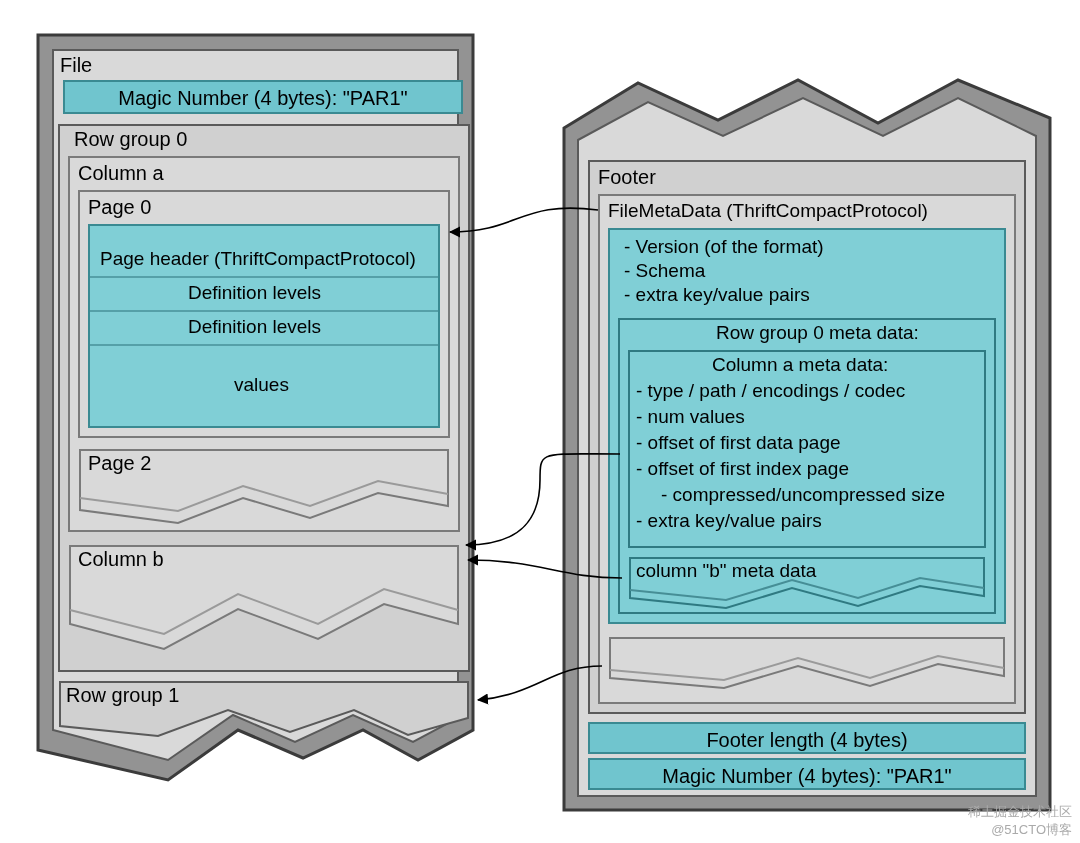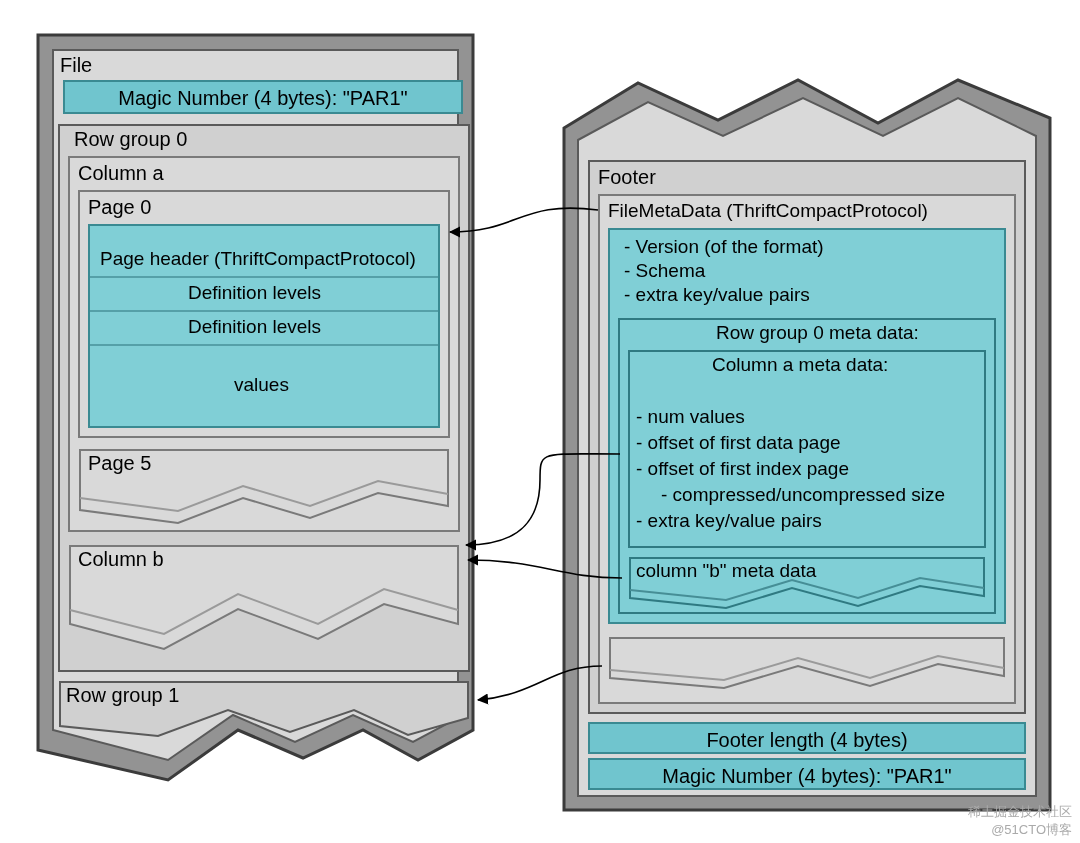--- a/index.html
+++ b/index.html
@@ -42,21 +42,21 @@
   <div class="label-sm" style="left:188px;top:282px;">Definition levels</div>
   <div class="inner-line" style="left:90px;top:310px;width:348px;"></div>
   <div class="label-sm" style="left:188px;top:316px;">Definition levels</div>
   <div class="inner-line" style="left:90px;top:344px;width:348px;"></div>
   <div class="label-sm" style="left:234px;top:374px;">values</div>
 
   <svg style="position:absolute;left:78px;top:448px" width="372" height="80">
     <polygon points="2,2 370,2 370,58 300,45 232,70 165,50 100,75 2,62" fill="#d9d9d9" stroke="#7a7a7a" stroke-width="2"></polygon>
     <polyline points="2,50 100,63 165,38 232,58 300,33 370,46" fill="none" stroke="#9a9a9a" stroke-width="2"></polyline>
   </svg>
-  <div class="label" style="left:88px;top:452px;">Page 5</div>
+  <div class="label" style="left:88px;top:452px;">Page 2</div>
 
   <svg style="position:absolute;left:68px;top:544px" width="392" height="120">
     <polygon points="2,2 390,2 390,80 316,60 250,95 170,65 96,105 2,80" fill="#d9d9d9" stroke="#7a7a7a" stroke-width="2"></polygon>
     <polyline points="2,66 96,90 170,50 250,80 316,45 390,66" fill="none" stroke="#9a9a9a" stroke-width="2"></polyline>
   </svg>
   <div class="label" style="left:78px;top:548px;">Column b</div>
 
   <svg style="position:absolute;left:58px;top:680px" width="412" height="60">
     <polygon points="2,2 410,2 410,38 350,55 296,30 232,52 170,30 100,56 2,46" fill="#d0d0d0" stroke="#5a5a5a" stroke-width="2"></polygon>
   </svg>
@@ -76,20 +76,21 @@
   <div class="teal-block" style="left:608px;top:228px;width:398px;height:396px;"></div>
   <div class="label-sm" style="left:624px;top:236px;">- Version (of the format)</div>
   <div class="label-sm" style="left:624px;top:260px;">- Schema</div>
   <div class="label-sm" style="left:624px;top:284px;">- extra key/value pairs</div>
 
   <div class="teal-block" style="left:618px;top:318px;width:378px;height:296px;background:#80cfd6;border-color:#2f7a82;"></div>
   <div class="label-sm" style="left:716px;top:322px;">Row group 0 meta data:</div>
 
   <div class="teal-block" style="left:628px;top:350px;width:358px;height:198px;background:#80cfd6;border-color:#2f7a82;"></div>
   <div class="label-sm" style="left:712px;top:354px;">Column a meta data:</div>
+  <div class="label-sm" style="left:636px;top:380px;">- type / path / encodings / codec</div>
   <div class="label-sm" style="left:636px;top:406px;">- num values</div>
   <div class="label-sm" style="left:636px;top:432px;">- offset of first data page</div>
   <div class="label-sm" style="left:636px;top:458px;">- offset of first index page</div>
   <div class="label-sm" style="left:636px;top:484px;margin-left:25px;">- compressed/uncompressed size</div>
   <div class="label-sm" style="left:636px;top:510px;">- extra key/value pairs</div>
 
   <svg style="position:absolute;left:628px;top:556px" width="358" height="58">
     <polygon points="2,2 356,2 356,40 292,30 230,50 164,32 98,52 2,42" fill="#80cfd6" stroke="#2f7a82" stroke-width="2"></polygon>
     <polyline points="2,34 98,44 164,24 230,42 292,22 356,32" fill="none" stroke="#468e96" stroke-width="2"></polyline>
   </svg>

